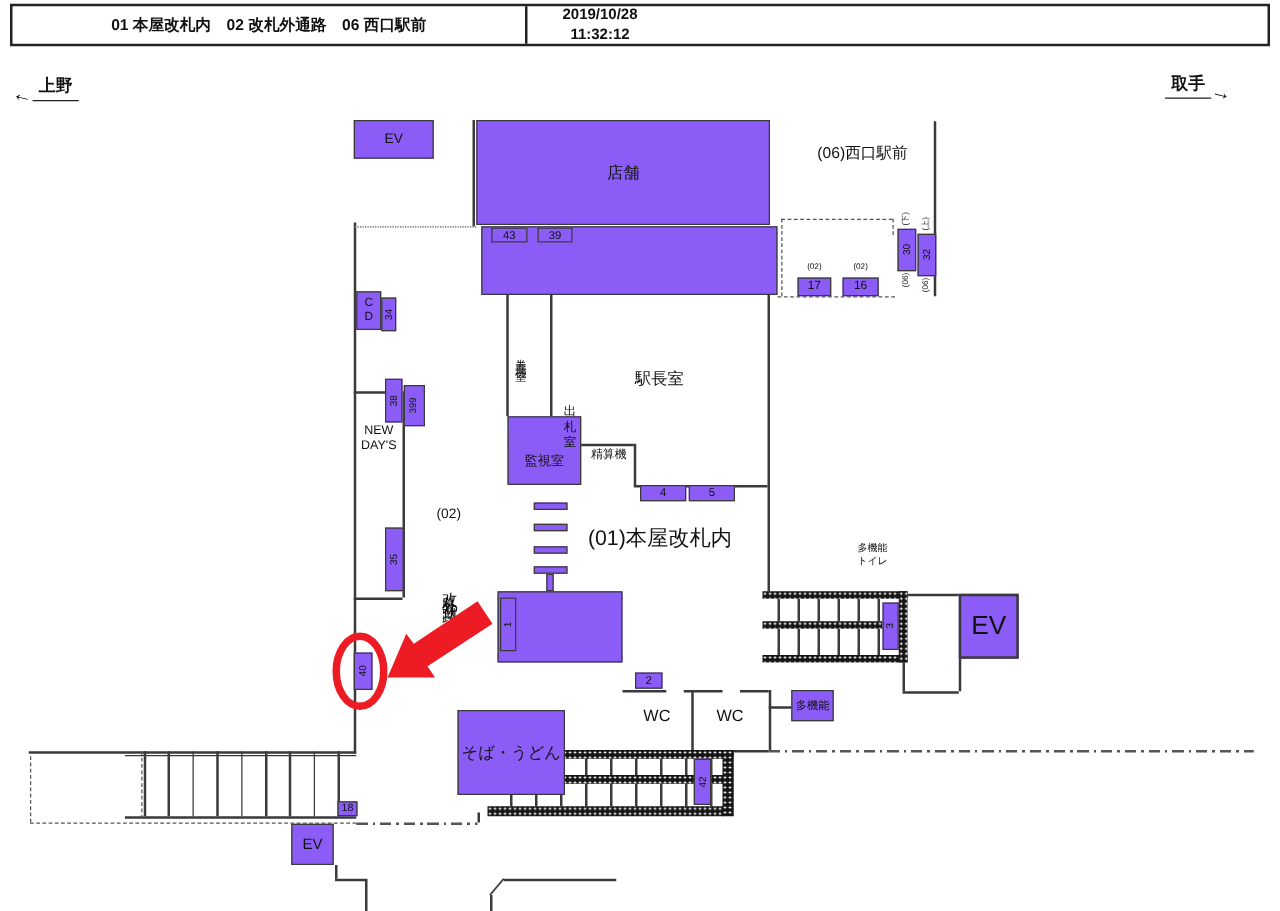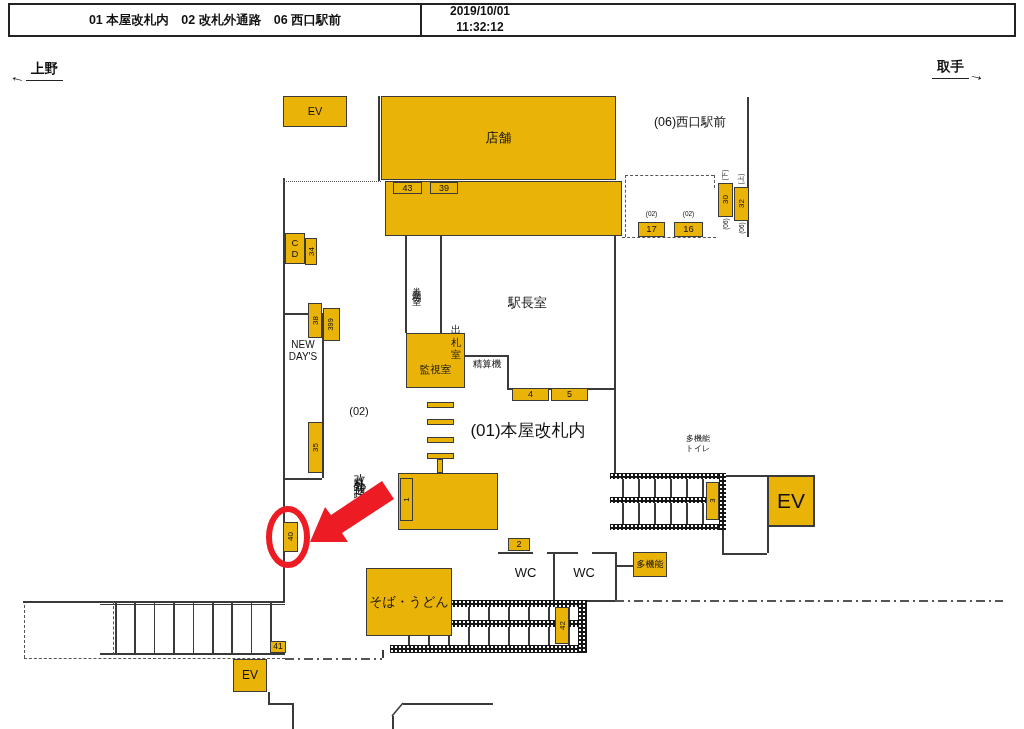--- a/index.html
+++ b/index.html
@@ -19,38 +19,38 @@
 .dir{position:absolute;display:flex;align-items:flex-end;font-weight:bold;font-size:13.5px}
 .dir-left{left:10px;top:60px}
 .dir-right{left:932px;top:58px}
 .dir .arr{font-size:16px;font-weight:normal;position:relative;top:5px;transform:rotate(14deg)}
 .dir-txt{border-bottom:1.5px solid #222;padding:0 5px 2px}
 
 #plan{position:absolute;left:0;top:0;width:1024px;height:729px}
 .ln{position:absolute}
 .hatch{position:absolute;background-color:#161616;
   background-image:radial-gradient(circle,#fff 26%,rgba(255,255,255,0) 34%);background-size:4px 4px}
-.pbox{position:absolute;border:1.5px solid #3a3a3a;background:#eab308;display:flex;align-items:center;
+.pbox{position:absolute;border:1.5px solid #3a3a3a;background:#8b5cf6;display:flex;align-items:center;
   justify-content:center;text-align:left;line-height:1.15;white-space:pre-line;color:#111}
 .rot>span{transform:rotate(-90deg);white-space:nowrap;display:inline-block}
 .plbl{position:absolute;display:flex;align-items:center;justify-content:center;text-align:center;
   white-space:pre-line;line-height:1.25;color:#111}
 .vert{writing-mode:vertical-rl;text-orientation:upright;letter-spacing:3px}
 .rotlbl>span{transform:rotate(-90deg);white-space:nowrap;display:inline-block}
 svg.hl{position:absolute;left:0;top:0;pointer-events:none}
 </style>
 </head>
 <body>
 
 <div id="stage">
 
   <div class="header">
     <div class="h-cell h-loc">01 本屋改札内　02 改札外通路　06 西口駅前</div>
     <div class="h-cell h-date">
-      <div>2019/10/01</div>
+      <div>2019/10/28</div>
       <div>11:32:12</div>
     </div>
   </div>
 
   <div class="dir dir-left">
     <span class="arr">←</span>
     <span class="dir-txt">上野</span>
   </div>
   <div class="dir dir-right">
     <span class="dir-txt">取手</span>
@@ -195,21 +195,21 @@
       <div class="pbox" style="left: 427px; top: 453px; width: 27px; height: 6px; border-width: 1.5px;"></div>
       <div class="pbox" style="left: 437px; top: 459px; width: 6px; height: 14px; border-width: 1.5px;"></div>
       <div class="pbox" style="left: 398px; top: 473px; width: 100px; height: 57px; border-width: 1.5px;"></div>
       <div class="pbox rot" style="left: 400px; top: 478px; width: 13px; height: 43px; border-width: 1.5px; font-size: 8px;"><span>1</span></div>
       <div class="pbox" style="left: 366px; top: 532px; width: 86px; height: 68px; border-width: 1.5px; font-size: 13px; margin-top: 36px;"><span>そば・うどん</span></div>
       <div class="pbox" style="left: 508px; top: 538px; width: 22px; height: 13px; border-width: 1.5px; font-size: 9px;"><span>2</span></div>
       <div class="pbox rot" style="left: 706px; top: 482px; width: 13px; height: 38px; border-width: 1.5px; font-size: 8px;"><span>3</span></div>
       <div class="pbox" style="left: 767px; top: 475px; width: 48px; height: 52px; border-width: 2px; font-size: 21px;"><span>EV</span></div>
       <div class="pbox" style="left: 633px; top: 552px; width: 34px; height: 25px; border-width: 1.5px; font-size: 9px;"><span>多機能</span></div>
       <div class="pbox rot" style="left: 555px; top: 607px; width: 14px; height: 37px; border-width: 1.5px; font-size: 8px;"><span>42</span></div>
-      <div class="pbox" style="left: 270px; top: 641px; width: 16px; height: 12px; border-width: 1.5px; font-size: 8.5px;"><span>41</span></div>
+      <div class="pbox" style="left: 270px; top: 641px; width: 16px; height: 12px; border-width: 1.5px; font-size: 8.5px;"><span>18</span></div>
       <div class="pbox" style="left: 233px; top: 659px; width: 34px; height: 33px; border-width: 1.5px; font-size: 12px;"><span>EV</span></div>
       <div class="plbl" style="left: 470px; top: 295px; width: 115px; height: 16px; font-size: 13px;">駅長室</div>
       <div class="plbl vert" style="left: 408px; top: 247px; width: 16px; height: 78px; font-size: 9px;">券売機室</div>
       <div class="plbl" style="left: 467px; top: 357px; width: 40px; height: 13px; font-size: 9.5px;">精算機</div>
       <div class="plbl" style="left: 406px; top: 336px; width: 59px; height: 14px; font-size: 10px; padding-left: 41px;">出札室</div>
       <div class="plbl" style="left: 406px; top: 362px; width: 59px; height: 15px; font-size: 10.5px;">監視室</div>
       <div class="plbl" style="left: 468px; top: 423px; width: 120px; height: 16px; font-size: 17px;">(01)本屋改札内</div>
       <div class="plbl" style="left: 640px; top: 115px; width: 100px; height: 16px; font-size: 12.5px;">(06)西口駅前</div>
       <div class="plbl" style="left: 342px; top: 405px; width: 34px; height: 14px; font-size: 11px;">(02)</div>
       <div class="plbl vert" style="left: 350px; top: 421px; width: 18px; height: 100px; font-size: 12.5px;">改札外通路</div>

